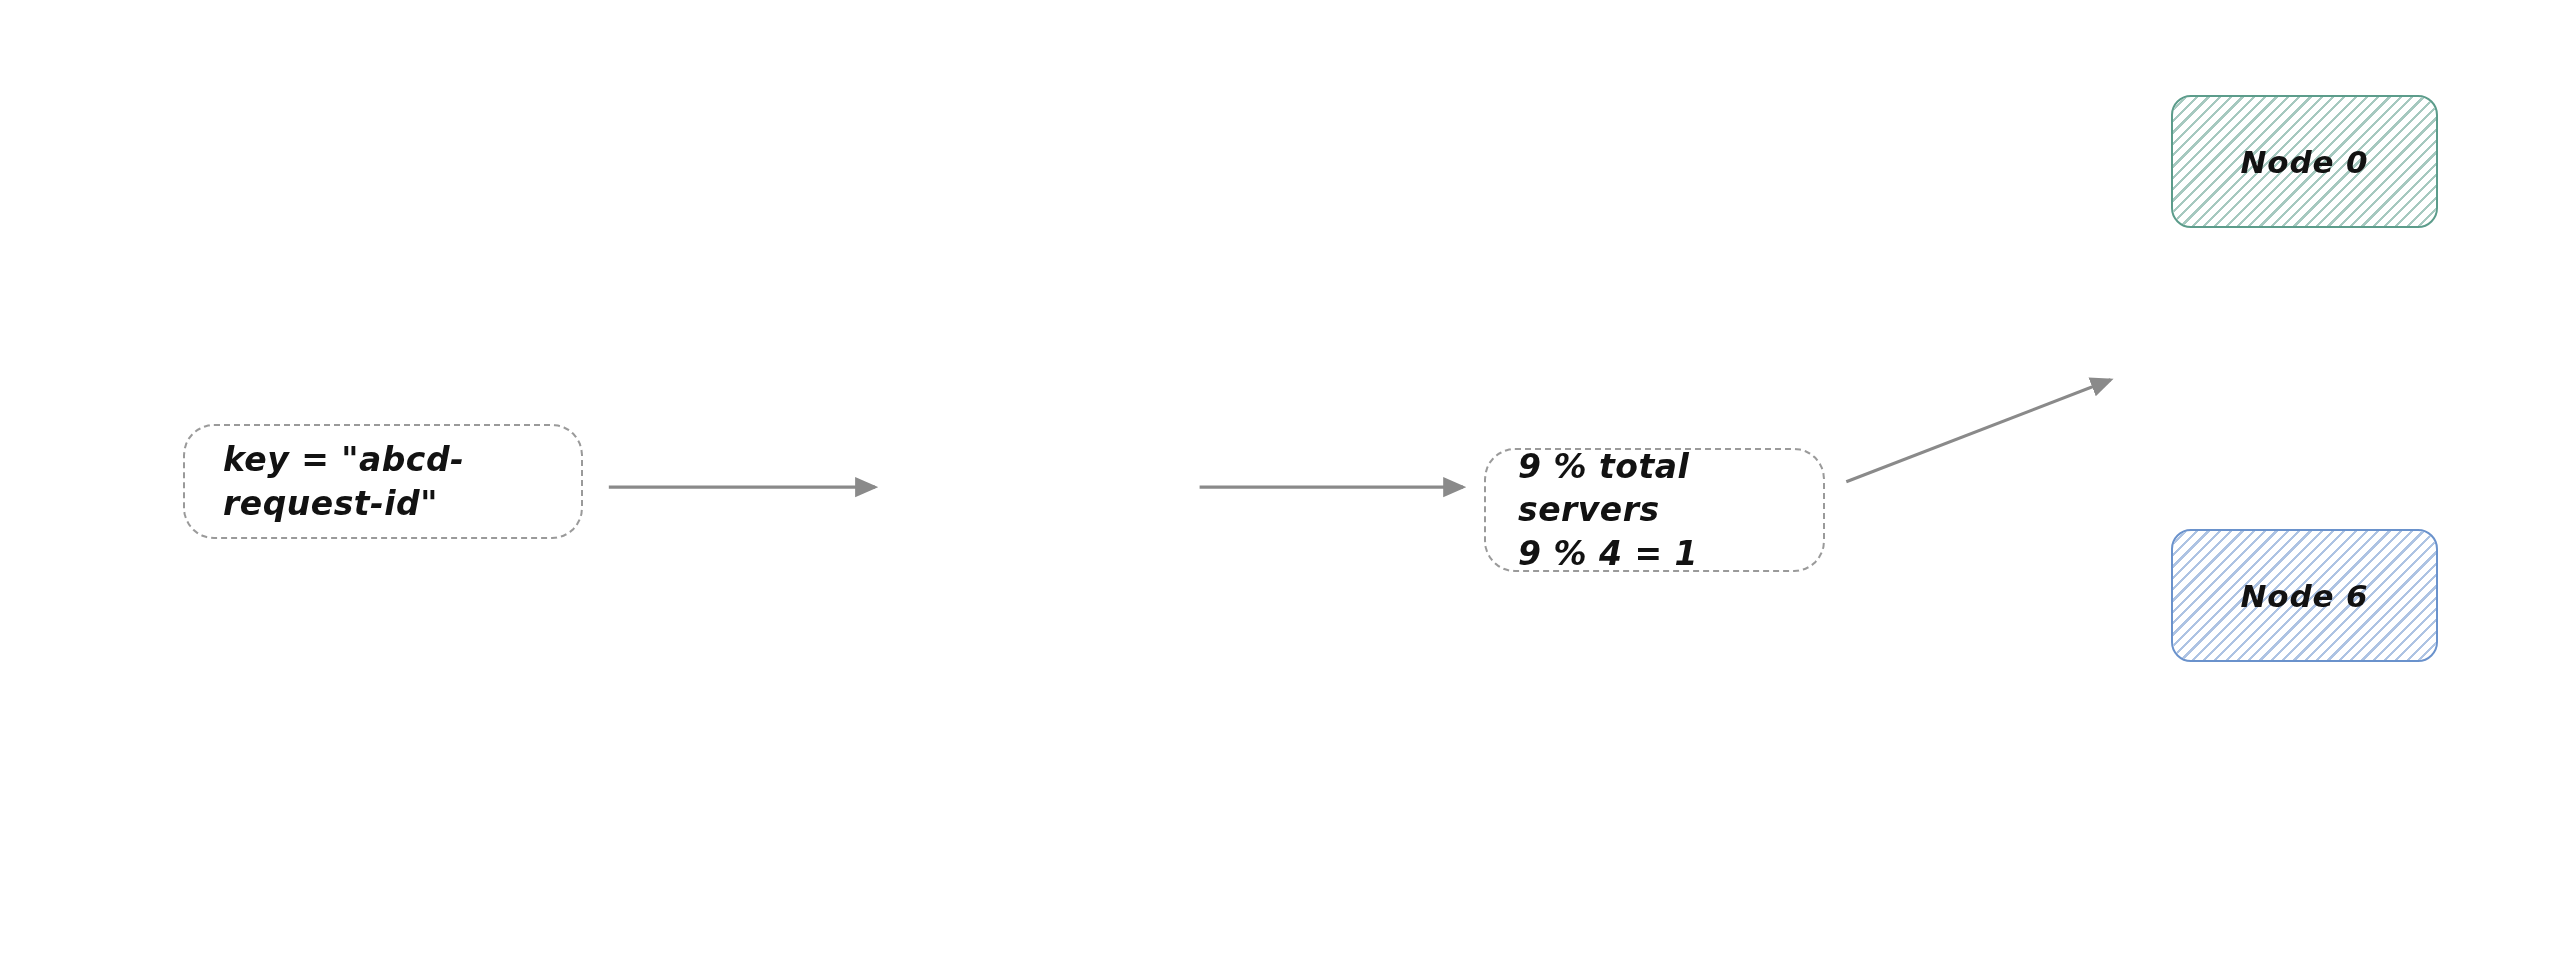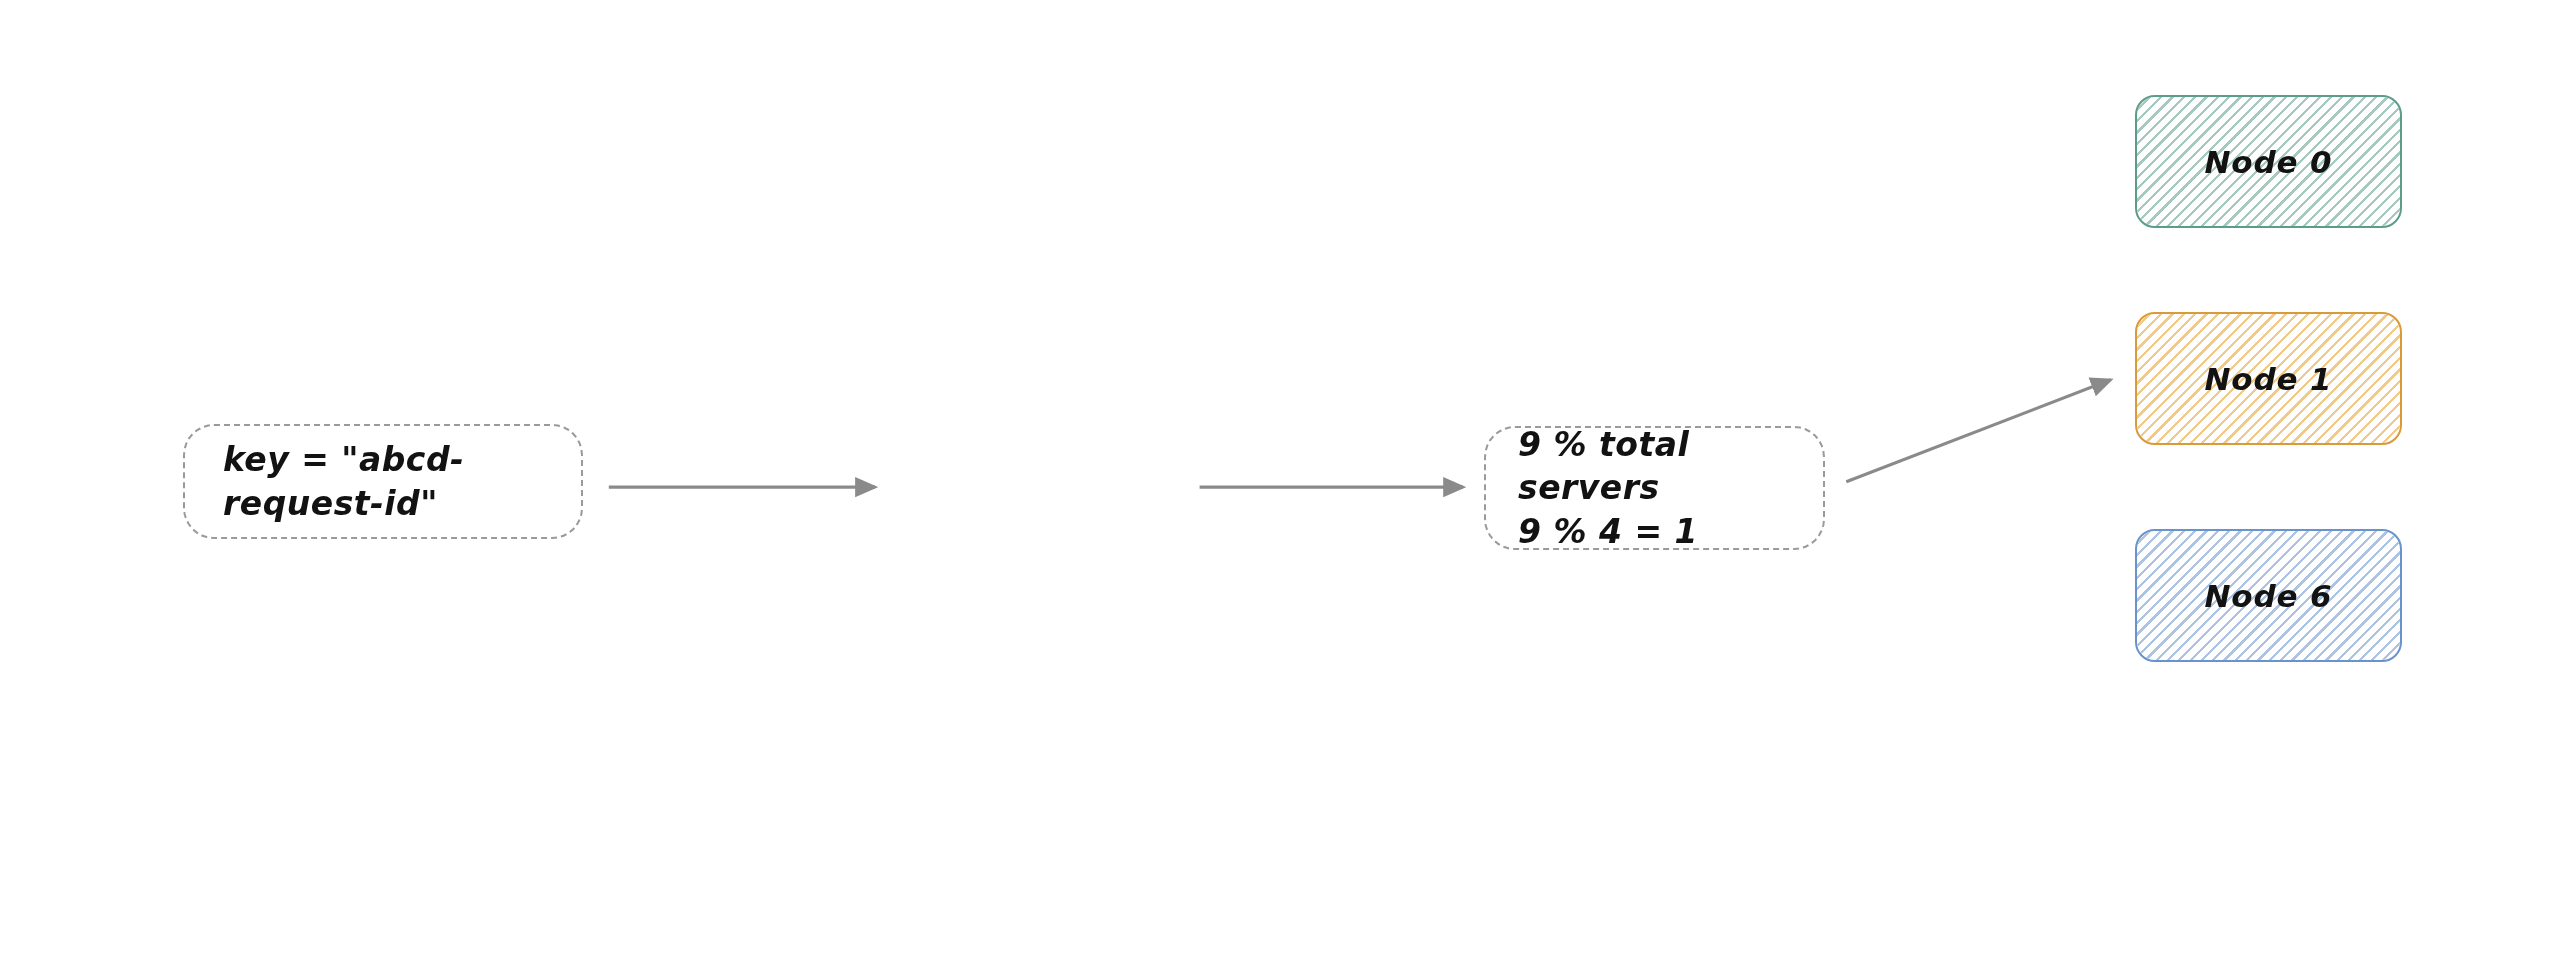--- a/index.html
+++ b/index.html
@@ -40,33 +40,34 @@
     font-size: 33px;
     font-weight: 600;
     letter-spacing: 0.5px;
     line-height: 1.32;
     white-space: pre-line;
     font-style: italic;
   }
 
   #box-key   { left: 183px;  top: 424px; width: 400px; height: 115px; }
   #box-hash  { left: 896px;  top: 422px; width: 280px; height: 115px; }
-  #box-mod   { left: 1484px; top: 426px; width: 341px; height: 124px; padding-left: 32px; }
+  #box-mod   { left: 1484px; top: 448px; width: 341px; height: 124px; padding-left: 32px; }
 
   
   .node {
     position: absolute;
     box-sizing: border-box;
     width: 267px;
     height: 133px;
     border-radius: 20px;
     display: flex;
     align-items: center;
     justify-content: center;
     overflow: hidden;
+    margin-left: 36px;
   }
   .node .hatch {
     position: absolute;
     inset: 0;
     border-radius: 18px;
   }
   .node .nlabel {
     position: relative;
     z-index: 2;
     color: #121212;
@@ -124,24 +125,20 @@
   <div class="dbox" id="box-mod">
     <span class="dtext">9 % total servers
 9 % 4 = 1</span>
   </div>
 
   <div class="node" id="node-0">
     <span class="hatch"></span>
     <span class="nlabel">Node 0</span>
   </div>
 
-  <div class="node" id="node-1">
-    <span class="hatch"></span>
-    <span class="nlabel">Node 1</span>
-  </div>
 
   <div class="node" id="node-2">
     <span class="hatch"></span>
     <span class="nlabel">Node 6</span>
   </div>
 
 
   <svg id="arrows" viewBox="0 0 2856 1062">
     <defs>
       <marker id="ahead" viewBox="0 0 10 10" refX="8.6" refY="5" markerWidth="7.5" markerHeight="7.5" orient="auto-start-reverse">

